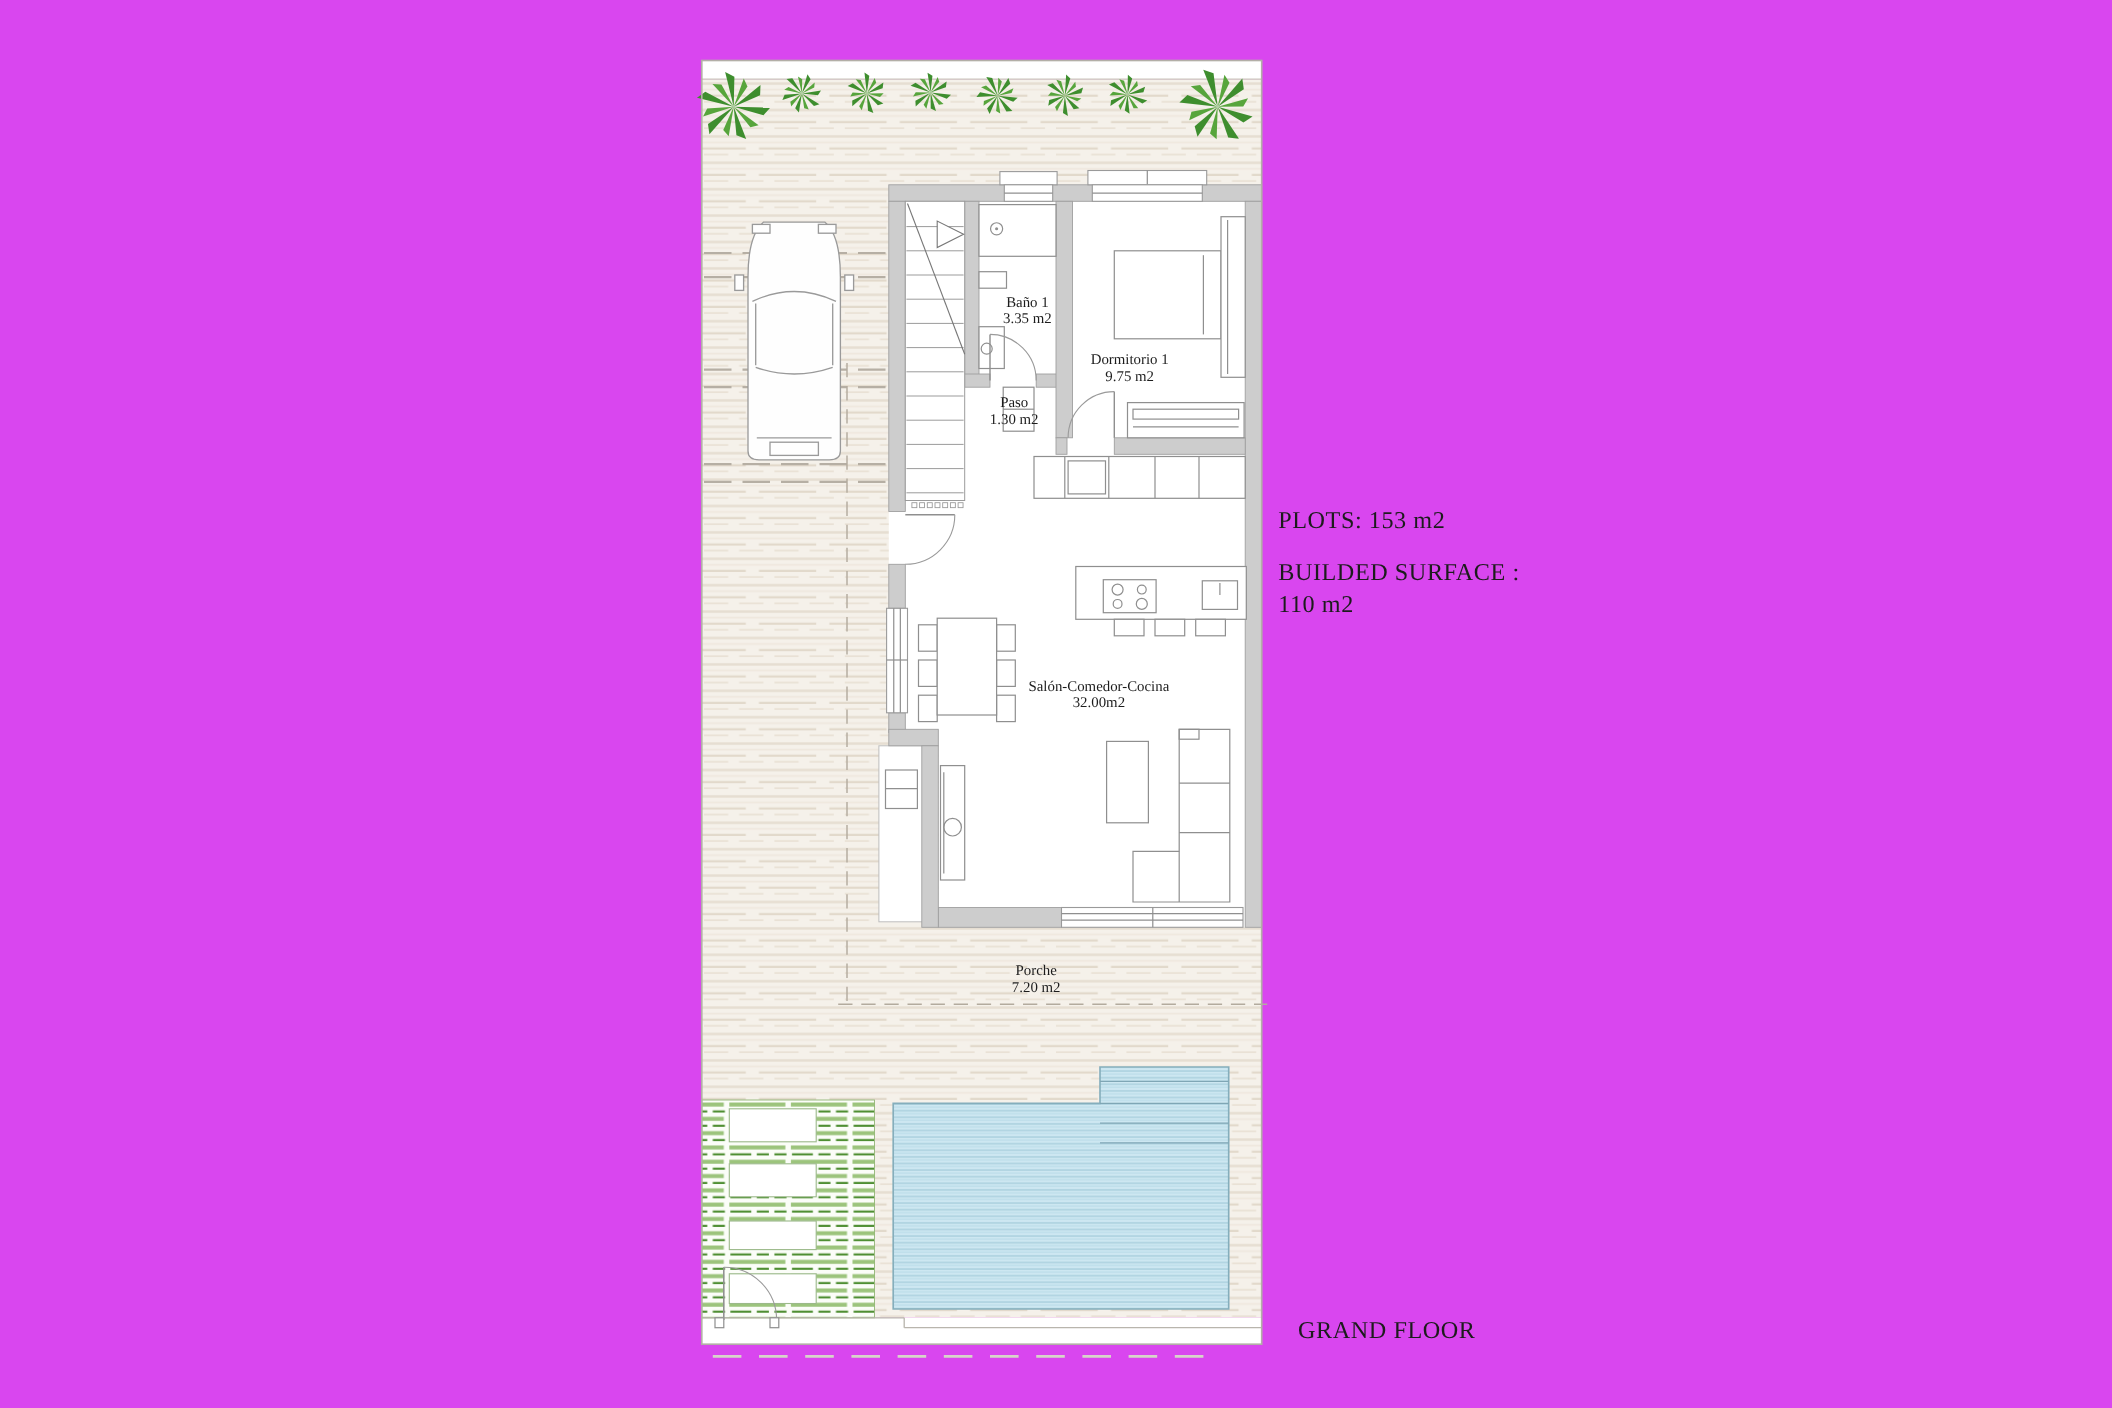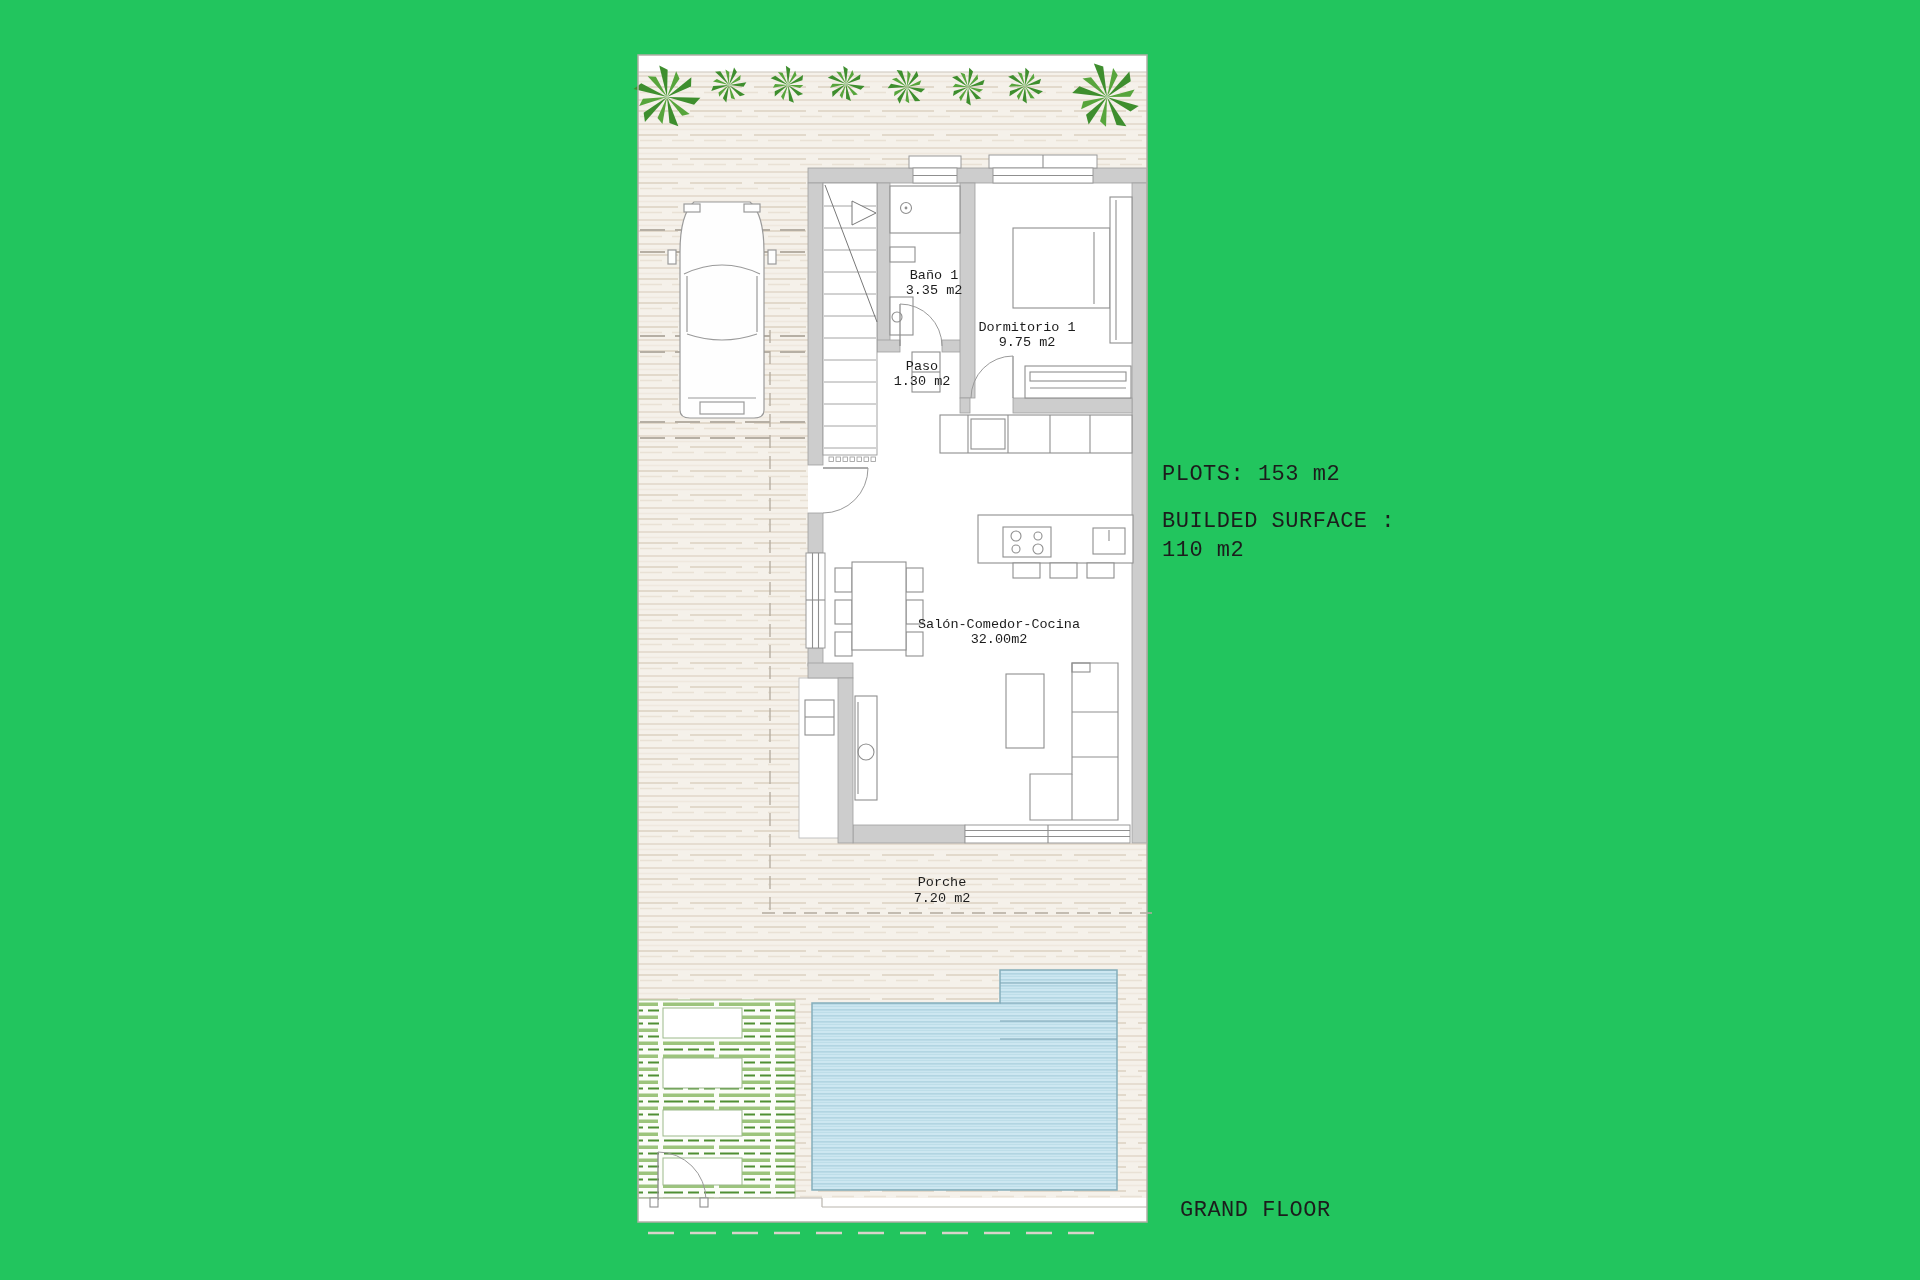--- a/index.html
+++ b/index.html
@@ -1,17 +1,17 @@
 <!DOCTYPE html>
 <html><head>
 <meta charset="utf-8">
 <style>
   html,body{margin:0;padding:0;background:#ffffff;}
-  .stage{position:relative;width:1920px;height:1280px;background:#22c55e;overflow:hidden;
-         font-family:Liberation Mono, monospace;}
+  .stage{position:relative;width:1920px;height:1280px;background:#d946ef;overflow:hidden;
+         font-family:Liberation Serif, serif;}
   svg{display:block}
   text{fill:#1c1c1c;}
   .room-name{font-size:13.5px;text-anchor:middle;}
   .room-area{font-size:13.5px;text-anchor:middle;}
   .side-note{font-size:22px;letter-spacing:.5px;}
   .wall{fill:#cdcdcd;stroke:#9e9e9e;stroke-width:.8;}
   .furn{fill:#ffffff;stroke:#8f8f8f;stroke-width:1.1;}
   .furnline{stroke:#8f8f8f;stroke-width:1.1;fill:none;}
   .win{fill:#ffffff;stroke:#9a9a9a;stroke-width:1;}
   .doorarc{fill:none;stroke:#9a9a9a;stroke-width:1;}

